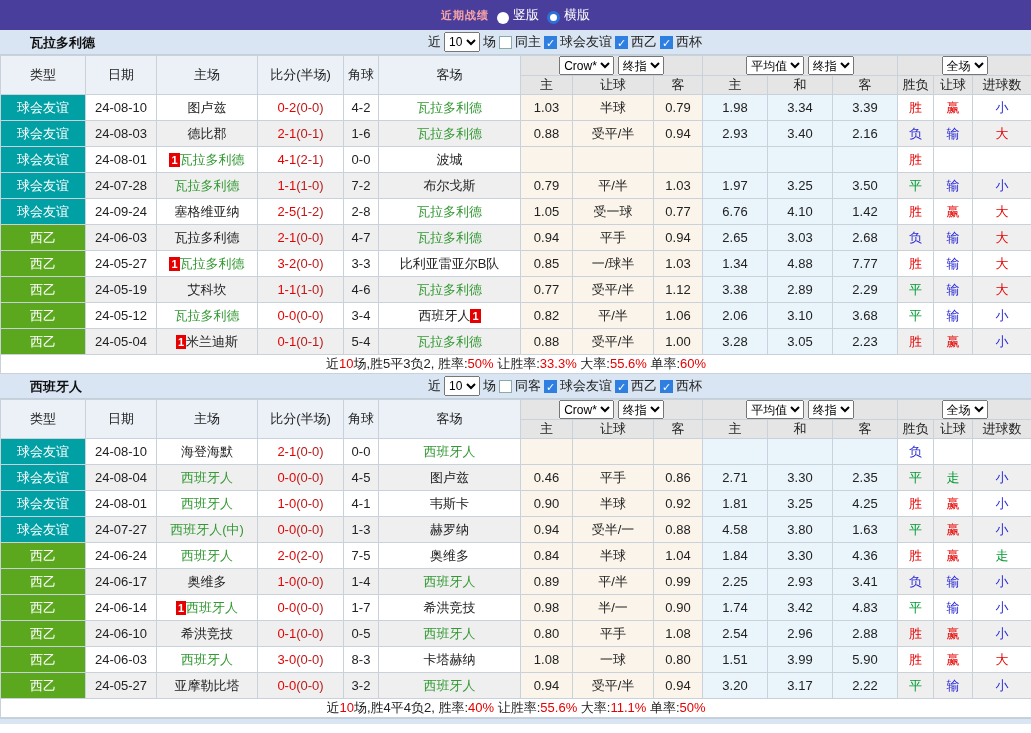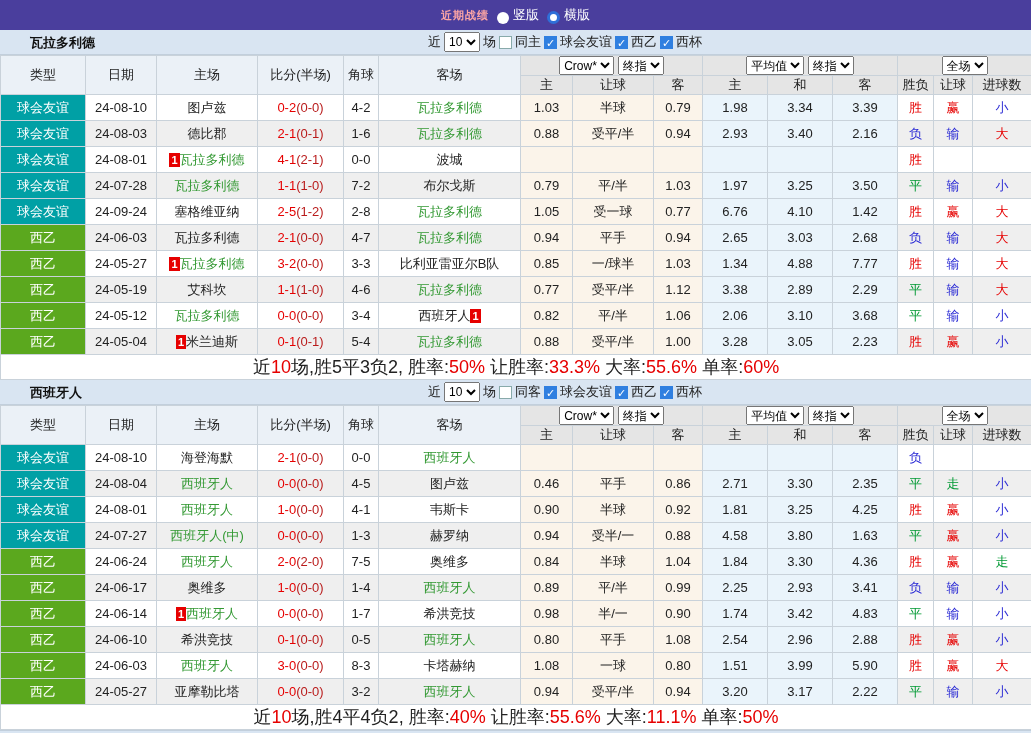--- a/index.html
+++ b/index.html
@@ -24,21 +24,21 @@
   thead th { background:#EBF1F7; font-weight:normal; height:19px; font-size:13px; }
   thead th.wh { background:#e5e5e5; }
   thead select { font-size:12px; height:19px; max-width:95%; }
   tbody td { height:26px; font-size:13px; }
   tbody tr:nth-child(even) td { background:#EFEFEF; }
   tbody tr:nth-child(odd) td { background:#FFFFFF; }
   tbody td.bg-cream { background:#FBF4EA !important; }
   tbody td.bg-blue  { background:#EAF4FB !important; }
   td.type-friendly { background:#00A0A5 !important; color:#fff; }
   td.type-league   { background:#5BA81E !important; color:#fff; }
-  tfoot td { height:14px; background:#fff; font-size:18px; }
+  tfoot td { height:14px; background:#fff; font-size:13px; }
 
   .c-k { color:#222; } .c-g { color:#339933; } .c-r { color:#E60000; }
   .c-b { color:#2B2BD5; } .c-gr { color:#009933; }
   .ft { color:#E60000; } .ht { color:#b91c1c; }
   .badge { display:inline-block; background:#E60000; color:#fff; font-size:11px; line-height:14px; padding:0 2px; font-weight:bold; }
   .botstrip { height:6px; background:#D9E5F2; border-top:1px solid #C2CFDC; }
 </style>
 </head>
 <body>
 

